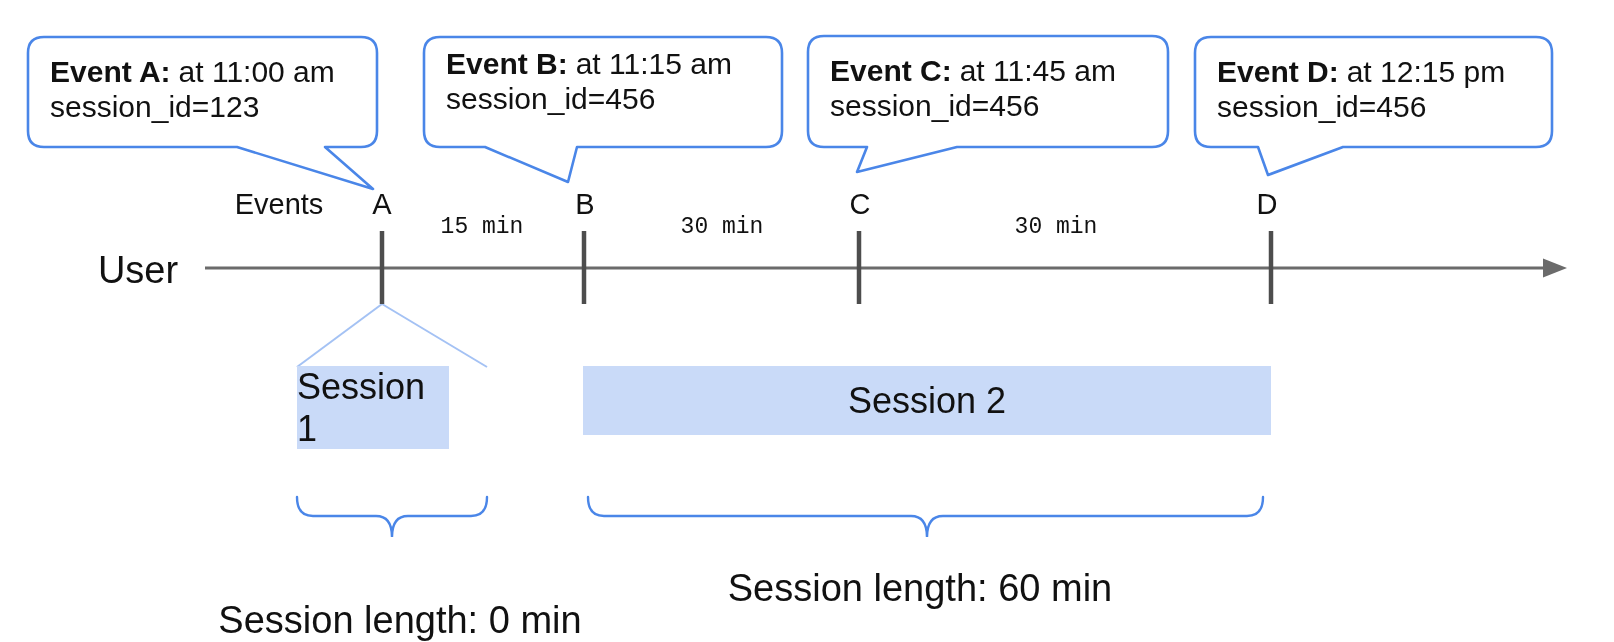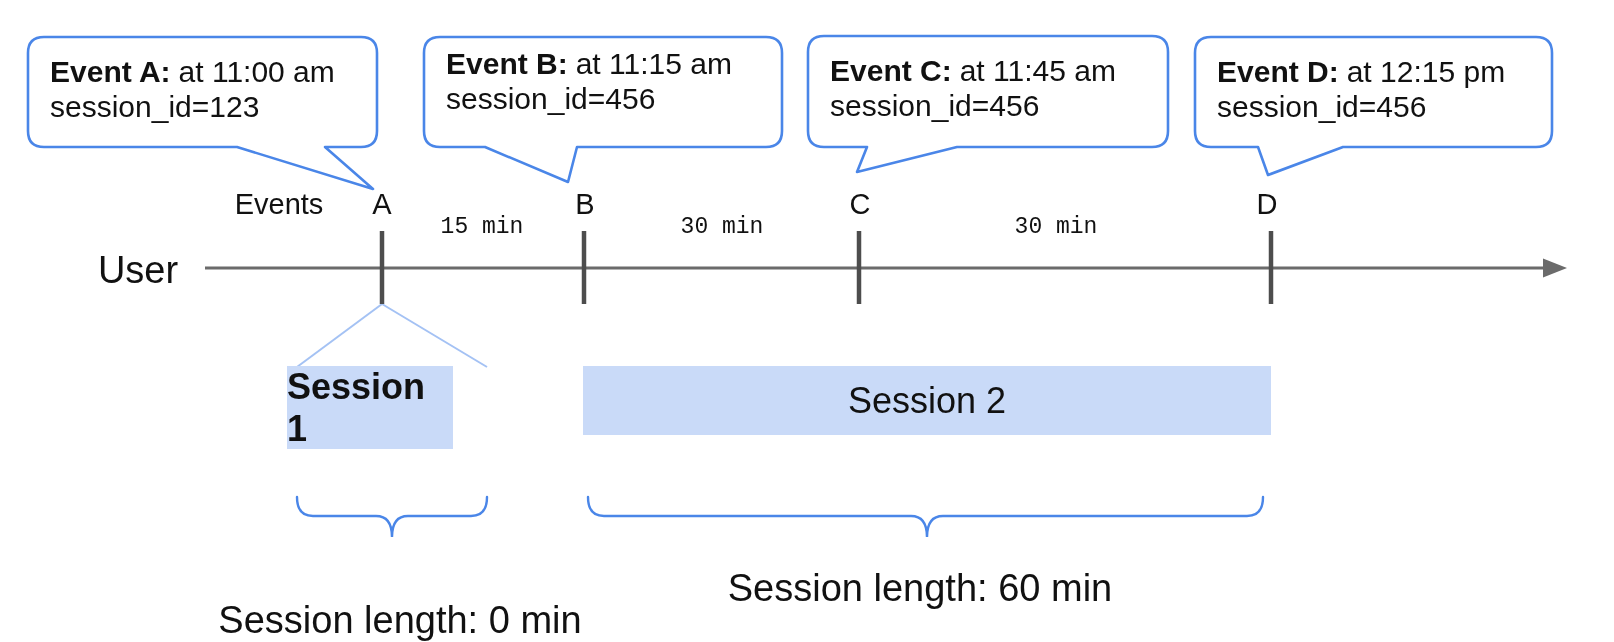--- a/index.html
+++ b/index.html
@@ -73,21 +73,21 @@
   <div class="abs ctr letter" style="left:585px;top:187px;">B</div>
   <div class="abs ctr letter" style="left:860px;top:187px;">C</div>
   <div class="abs ctr letter" style="left:1267px;top:187px;">D</div>
 
   <div class="abs ctr user-label" style="left:138px;top:250px;">User</div>
 
   <div class="abs ctr interval" style="left:482px;top:214px;">15 min</div>
   <div class="abs ctr interval" style="left:722px;top:214px;">30 min</div>
   <div class="abs ctr interval" style="left:1056px;top:214px;">30 min</div>
 
-  <div class="session-box" style="left:287px;top:366px;width:166px;height:83px;font-weight:bold;">
+  <div class="session-box" style="left:297px;top:366px;width:152px;height:83px;">
     <span>Session 1</span>
   </div>
   <div class="session-box" style="left:583px;top:366px;width:688px;height:69px;">
     <span>Session 2</span>
   </div>
 
   <div class="abs ctr length-label" style="left:400px;top:568px;margin-top:32px;">Session length: 0 min</div>
   <div class="abs ctr length-label" style="left:920px;top:568px;">Session length: 60 min</div>
 
 </div>

